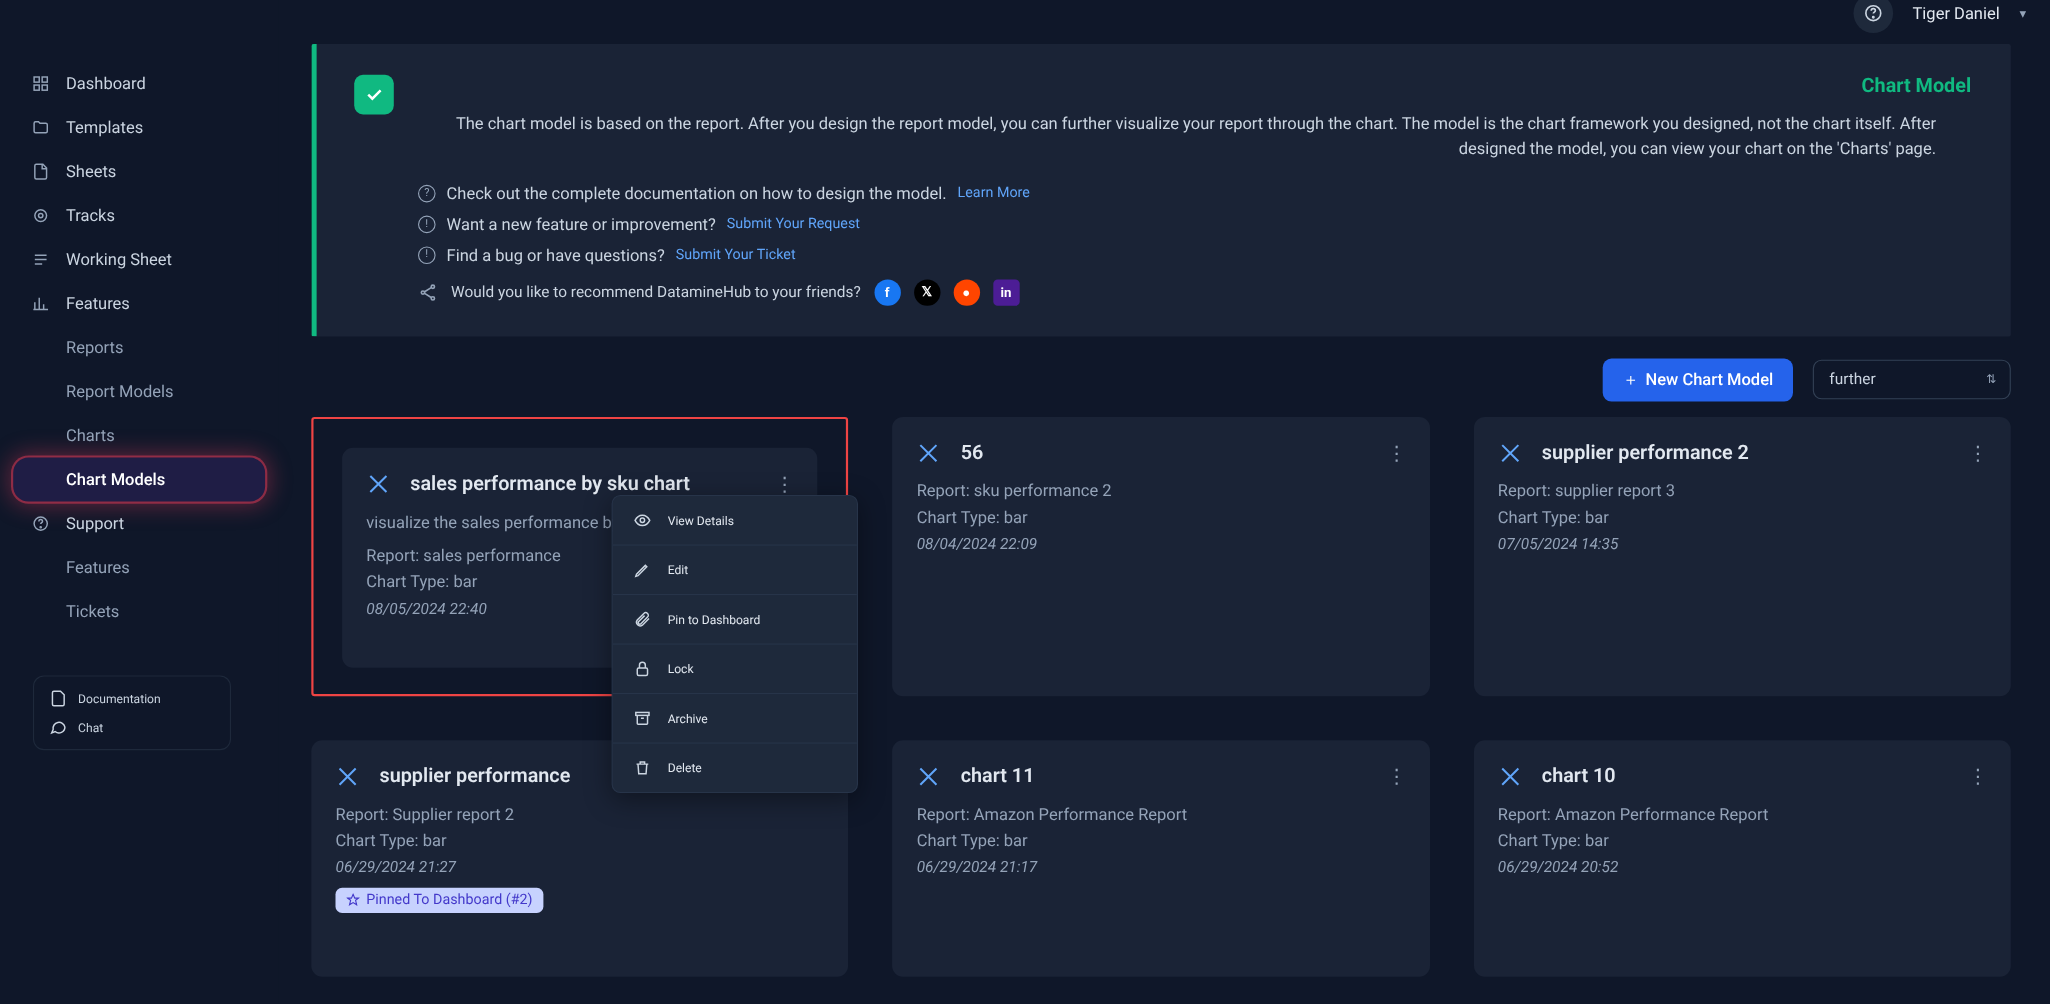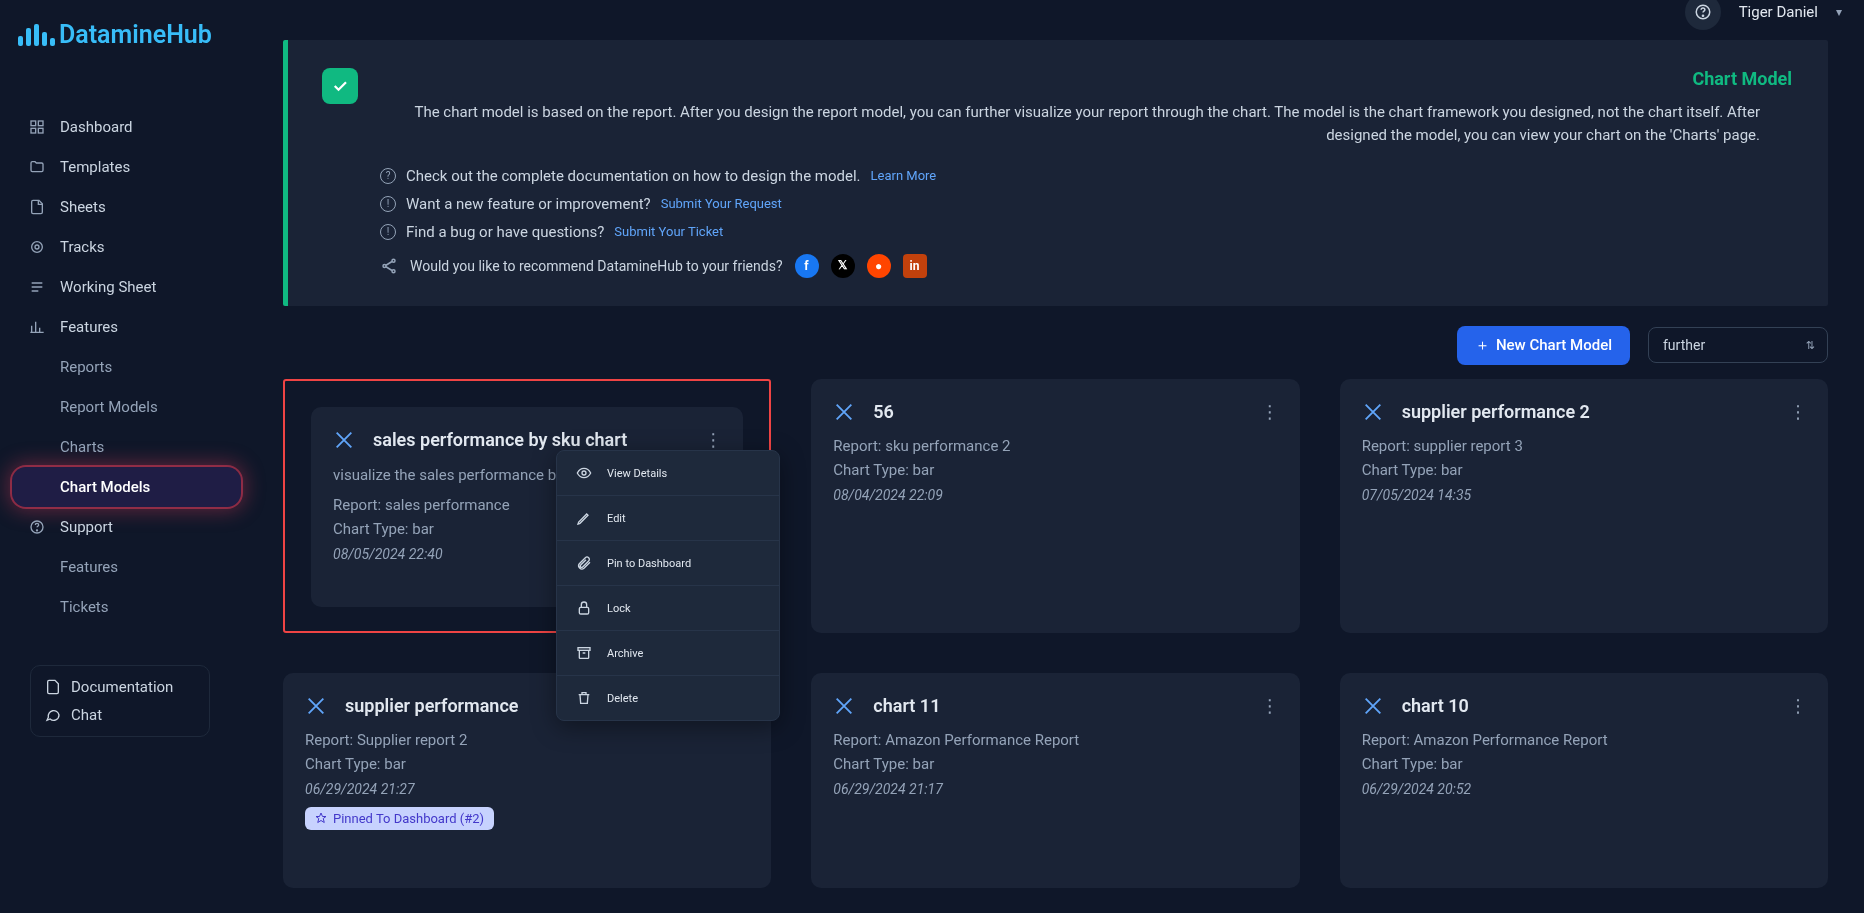--- a/index.html
+++ b/index.html
@@ -82,21 +82,21 @@
   }
   .sidebar-bottom {
     margin-top: 38px;
     margin-left: 30px;
     width: 180px;
     border:1px solid #1e293b;
     border-radius:10px;
     padding: 12px 14px;
     display:flex; flex-direction:column; gap:10px;
     color:#cbd5e1;
-    font-size:15px;
+    font-size:11px;
   }
   .sb-row { display:flex; align-items:center; gap:10px; cursor:pointer; }
 
   
   .main {
     flex:1;
     padding: 0 36px 0 30px;
     overflow:hidden;
   }
   .banner-wrap {
@@ -122,21 +122,21 @@
   .banner-desc { color:#cbd5e1; font-size:15px; line-height:1.55; margin-bottom:14px; max-width: 1380px; }
   .banner-line { display:flex; align-items:center; gap:10px; padding:5px 0; font-size:15px; color:#cbd5e1; }
   .banner-line .info-ico { width:16px; height:16px; border:1.5px solid #94a3b8; border-radius:50%; display:flex; align-items:center; justify-content:center; font-size:10px; color:#94a3b8; }
   .banner-link { color:#60a5fa; font-size:13px; cursor:pointer; }
   .share-row { display:flex; align-items:center; gap:12px; padding-top:8px; }
   .share-ico { width:18px;height:18px; color:#94a3b8; }
   .social { width:24px; height:24px; border-radius:50%; display:flex; align-items:center; justify-content:center; font-size:12px; font-weight:700; cursor:pointer; }
   .fb { background:#1877f2; color:#fff; }
   .xx { background:#000; color:#fff; font-family: "Times New Roman", serif; font-weight:800; }
   .rd { background:#ff4500; color:#fff; }
-  .li { background:#c2410c; color:#fff; border-radius:4px; }
+  .li { background:#4c1d95; color:#fff; border-radius:4px; }
 
   
   .toolbar-row { display:flex; justify-content:flex-end; gap:18px; margin-top: 20px; margin-bottom: 14px; align-items:center; }
   .btn-primary {
     background:#2563eb; color:#fff; border-radius:8px;
     padding:10px 18px; font-size:15px; font-weight:500;
     display:flex; align-items:center; gap:6px; cursor:pointer;
   }
   .select {
     border:1px solid #334155; border-radius:8px;
@@ -219,30 +219,20 @@
         </svg>
     </div>
     <span class="user-name">Tiger Daniel</span>
     <span class="chev">▾</span>
   </div>
 </div>
 
 <div class="shell">
 
   <aside class="sidebar">
-    <div class="logo">
-      <div class="logo-bars">
-        <span style="height:10px"></span>
-          <span style="height:18px"></span>
-          <span style="height:22px"></span>
-          <span style="height:14px"></span>
-          <span style="height:8px"></span>
-      </div>
-      <span>DatamineHub</span>
-    </div>
 
     <div class="nav-group">
       <div class="nav-item">
         <span class="ico">
             <svg width="16" height="16" viewBox="0 0 24 24" fill="none" stroke="currentColor" stroke-width="2">
               <rect x="3" y="3" width="7" height="7"></rect>
               <rect x="14" y="3" width="7" height="7"></rect>
               <rect x="3" y="14" width="7" height="7"></rect>
               <rect x="14" y="14" width="7" height="7"></rect>
             </svg>

